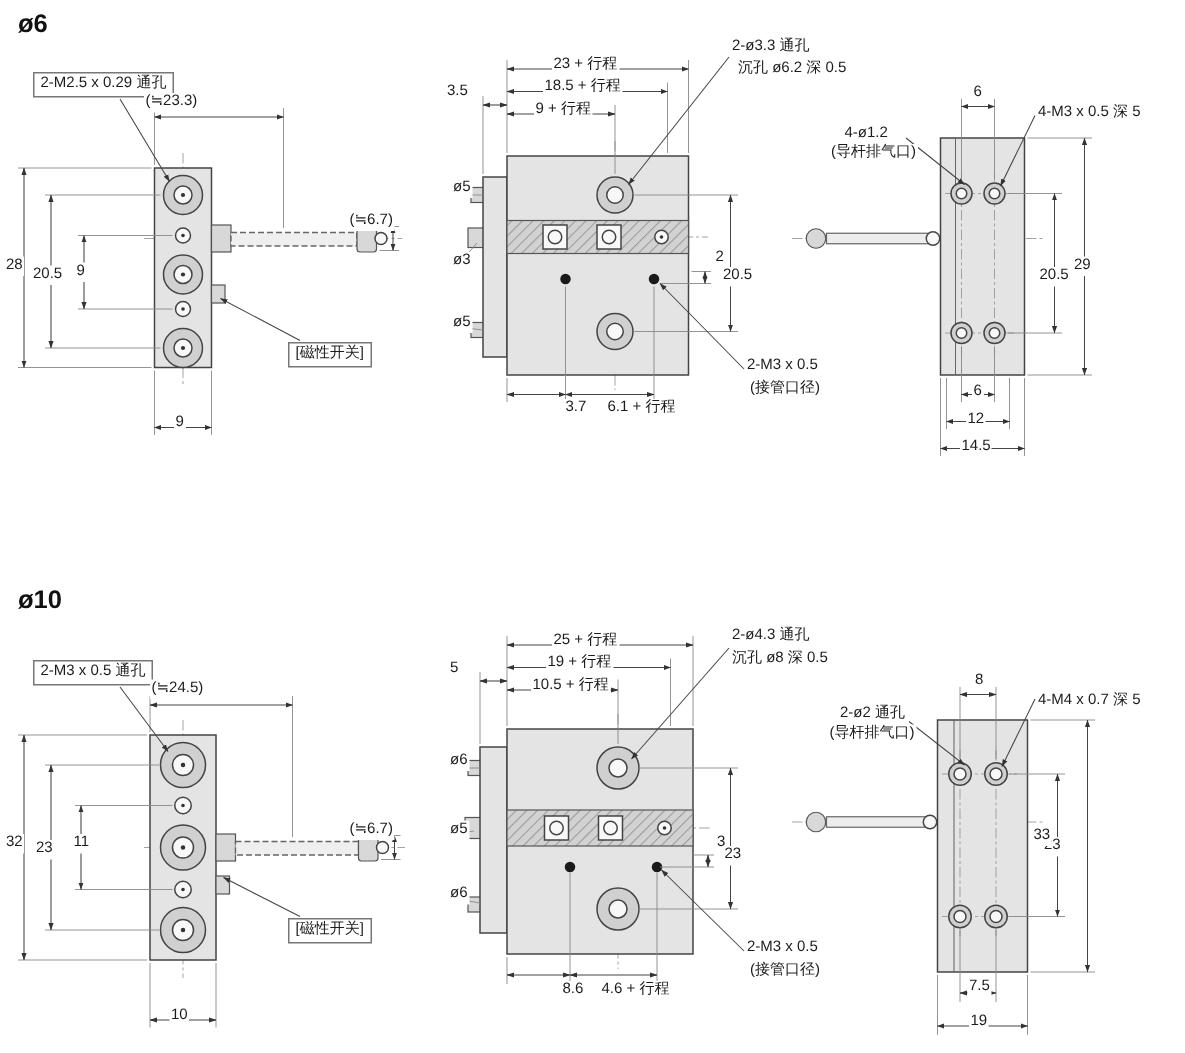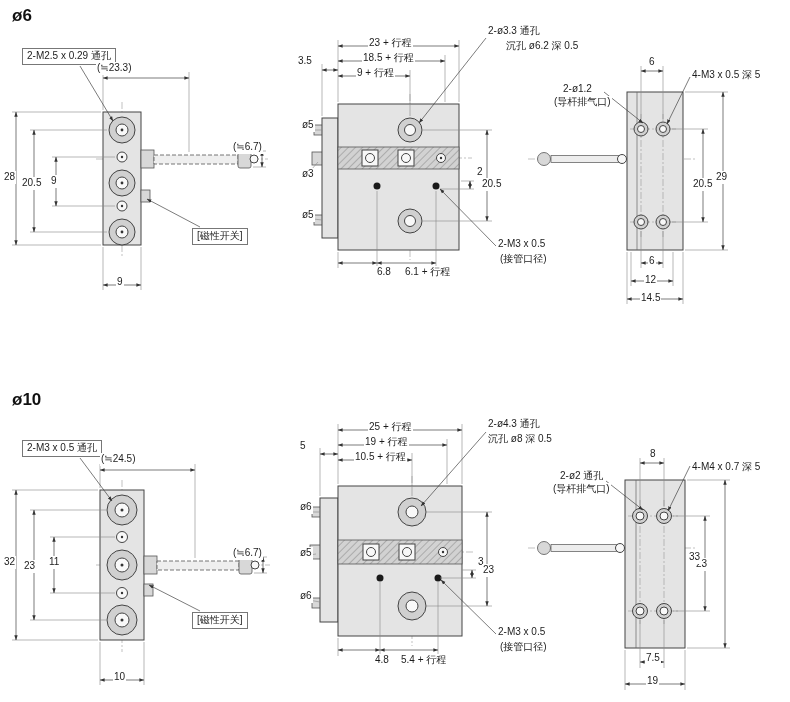--- a/index.html
+++ b/index.html
@@ -316,30 +316,30 @@
 
   <span class="lbl" style="left:368px;top:37px">23 + 行程</span>
   <span class="lbl" style="left:362px;top:52px">18.5 + 行程</span>
   <span class="lbl" style="left:356px;top:67px">9 + 行程</span>
   <span class="lbl" style="left:297px;top:55px">3.5</span>
   <span class="lbl" style="left:301px;top:119px">ø5</span>
   <span class="lbl" style="left:301px;top:168px">ø3</span>
   <span class="lbl" style="left:301px;top:209px">ø5</span>
   <span class="lbl" style="left:476px;top:166px">2</span>
   <span class="lbl" style="left:481px;top:178px">20.5</span>
-  <span class="lbl" style="left:376px;top:266px">6.8</span>
+  <span class="lbl" style="left:376px;top:266px">3.7</span>
   <span class="lbl" style="left:404px;top:266px">6.1 + 行程</span>
   <span class="lbl" style="left:487px;top:25px">2-ø3.3 通孔</span>
-  <span class="lbl" style="left:505px;top:40px">沉孔 ø6.2 深 0.5</span>
+  <span class="lbl" style="left:491px;top:40px">沉孔 ø6.2 深 0.5</span>
   <span class="lbl" style="left:497px;top:238px">2-M3 x 0.5</span>
   <span class="lbl" style="left:499px;top:253px">(接管口径)</span>
 
   <span class="lbl" style="left:648px;top:56px">6</span>
   <span class="lbl" style="left:691px;top:69px">4-M3 x 0.5 深 5</span>
-  <span class="lbl" style="left:562px;top:83px">2-ø1.2</span>
+  <span class="lbl" style="left:562px;top:83px">4-ø1.2</span>
   <span class="lbl" style="left:553px;top:96px">(导杆排气口)</span>
   <span class="lbl" style="left:692px;top:178px">20.5</span>
   <span class="lbl" style="left:715px;top:171px">29</span>
   <span class="lbl" style="left:648px;top:255px">6</span>
   <span class="lbl" style="left:644px;top:274px">12</span>
   <span class="lbl" style="left:640px;top:292px">14.5</span>
 
   <span class="title" style="left:12px;top:390px">ø10</span>
   <span class="lbl boxed" style="left:22px;top:440px">2-M3 x 0.5 通孔</span>
   <span class="lbl" style="left:100px;top:453px">(≒24.5)</span>
@@ -352,22 +352,22 @@
 
   <span class="lbl" style="left:368px;top:421px">25 + 行程</span>
   <span class="lbl" style="left:364px;top:436px">19 + 行程</span>
   <span class="lbl" style="left:354px;top:451px">10.5 + 行程</span>
   <span class="lbl" style="left:299px;top:440px">5</span>
   <span class="lbl" style="left:299px;top:501px">ø6</span>
   <span class="lbl" style="left:299px;top:547px">ø5</span>
   <span class="lbl" style="left:299px;top:590px">ø6</span>
   <span class="lbl" style="left:477px;top:556px">3</span>
   <span class="lbl" style="left:482px;top:564px">23</span>
-  <span class="lbl" style="left:374px;top:654px">4.8</span>
-  <span class="lbl" style="left:400px;top:654px">5.4 + 行程</span>
+  <span class="lbl" style="left:374px;top:654px">8.6</span>
+  <span class="lbl" style="left:400px;top:654px">4.6 + 行程</span>
   <span class="lbl" style="left:487px;top:418px">2-ø4.3 通孔</span>
   <span class="lbl" style="left:487px;top:433px">沉孔 ø8 深 0.5</span>
   <span class="lbl" style="left:497px;top:626px">2-M3 x 0.5</span>
   <span class="lbl" style="left:499px;top:641px">(接管口径)</span>
 
   <span class="lbl" style="left:649px;top:448px">8</span>
   <span class="lbl" style="left:691px;top:461px">4-M4 x 0.7 深 5</span>
   <span class="lbl" style="left:559px;top:470px">2-ø2 通孔</span>
   <span class="lbl" style="left:552px;top:483px">(导杆排气口)</span>
   <span class="lbl" style="left:695px;top:558px">23</span>

